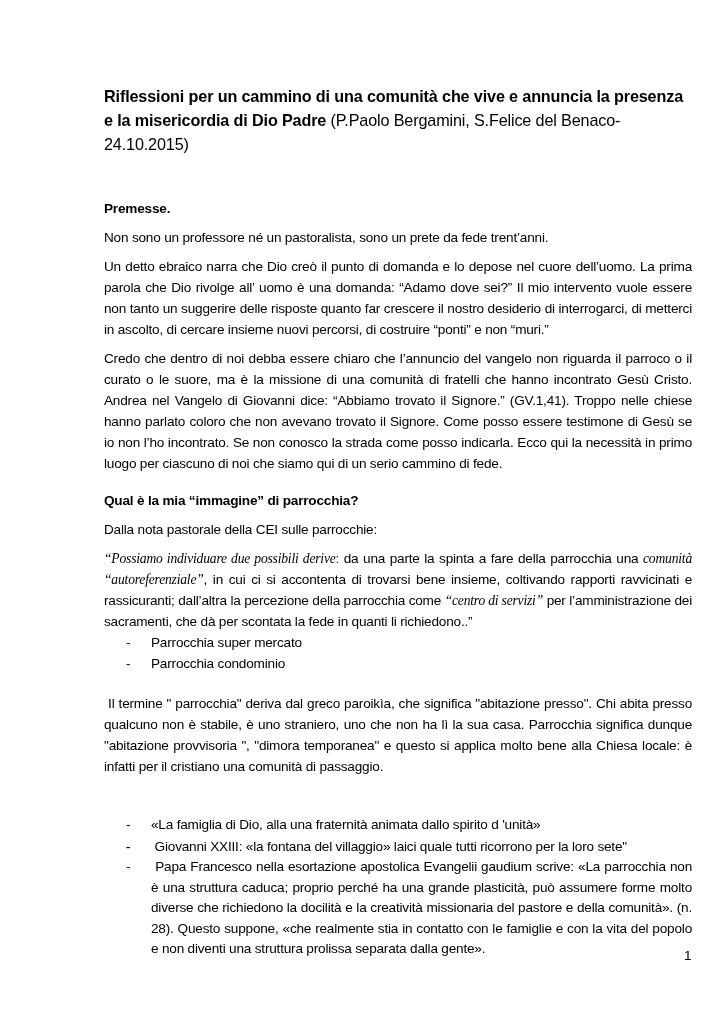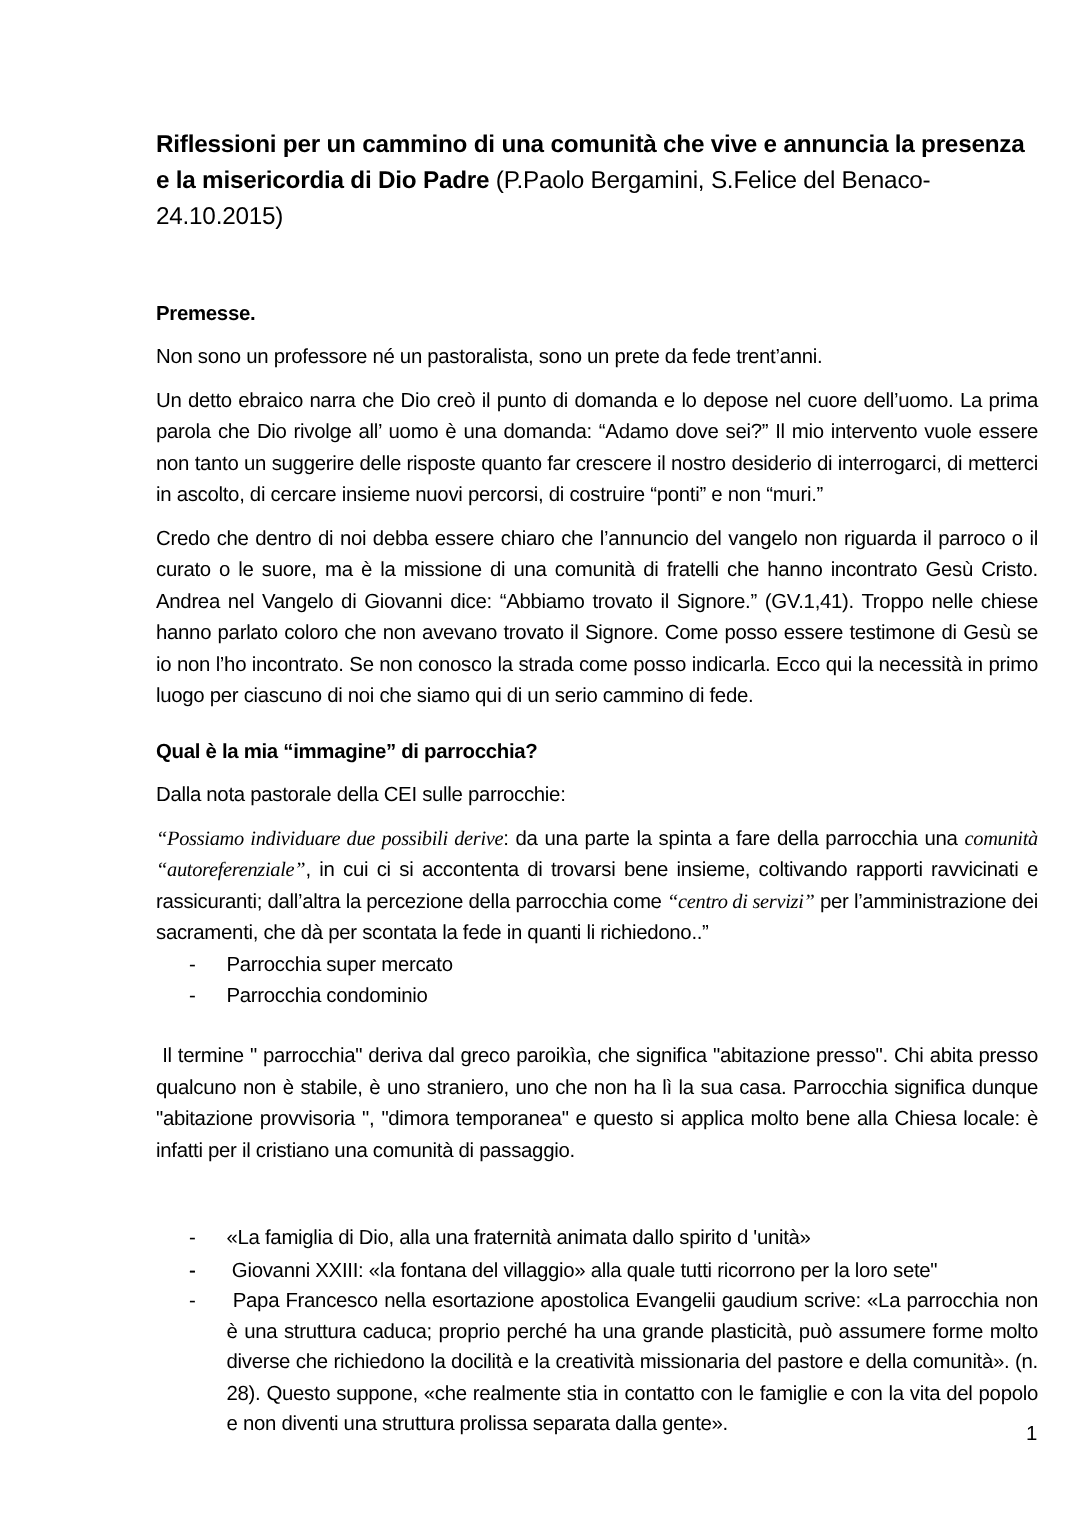--- a/index.html
+++ b/index.html
@@ -77,19 +77,19 @@
 
     <div style="height:19px"></div>
     <p class="p" style="white-space:pre-wrap"> Il termine " parrocchia" deriva dal greco paroikìa, che significa "abitazione presso". Chi abita presso qualcuno non è stabile, è uno straniero, uno che non ha lì la sua casa. Parrocchia significa dunque "abitazione provvisoria ", "dimora temporanea" e questo si applica molto bene alla Chiesa locale: è infatti per il cristiano una comunità di passaggio.</p>
 
     <div style="height:20px"></div>
 
     <div style="height:17px"></div>
     <ul class="list loose">
       <li><span class="dash">-</span><span>«La famiglia di Dio, alla una fraternità animata dallo spirito d 'unità»</span></li>
       <li><span class="dash">-</span></li>
-      <li><span class="dash">-</span><span style="white-space:pre-wrap"> Giovanni XXIII: «la fontana del villaggio» alla quale tutti ricorrono per la loro sete"</span></li>
+      <li><span class="dash">-</span><span style="white-space:pre-wrap"> Giovanni XXIII: «la fontana del villaggio» laici quale tutti ricorrono per la loro sete"</span></li>
       <li style="line-height:20.5px"><span class="dash">-</span><span style="white-space:pre-wrap"> Papa Francesco nella esortazione apostolica Evangelii gaudium scrive: «La parrocchia non è una struttura caduca; proprio perché ha una grande plasticità, può assumere forme molto diverse che richiedono la docilità e la creatività missionaria del pastore e della comunità». (n. 28). Questo suppone, «che realmente stia in contatto con le famiglie e con la vita del popolo e non diventi una struttura prolissa separata dalla gente».</span></li>
     </ul>
   </div>
 
   <div class="pagenum">1</div>
 </div>
 
 </body></html>

